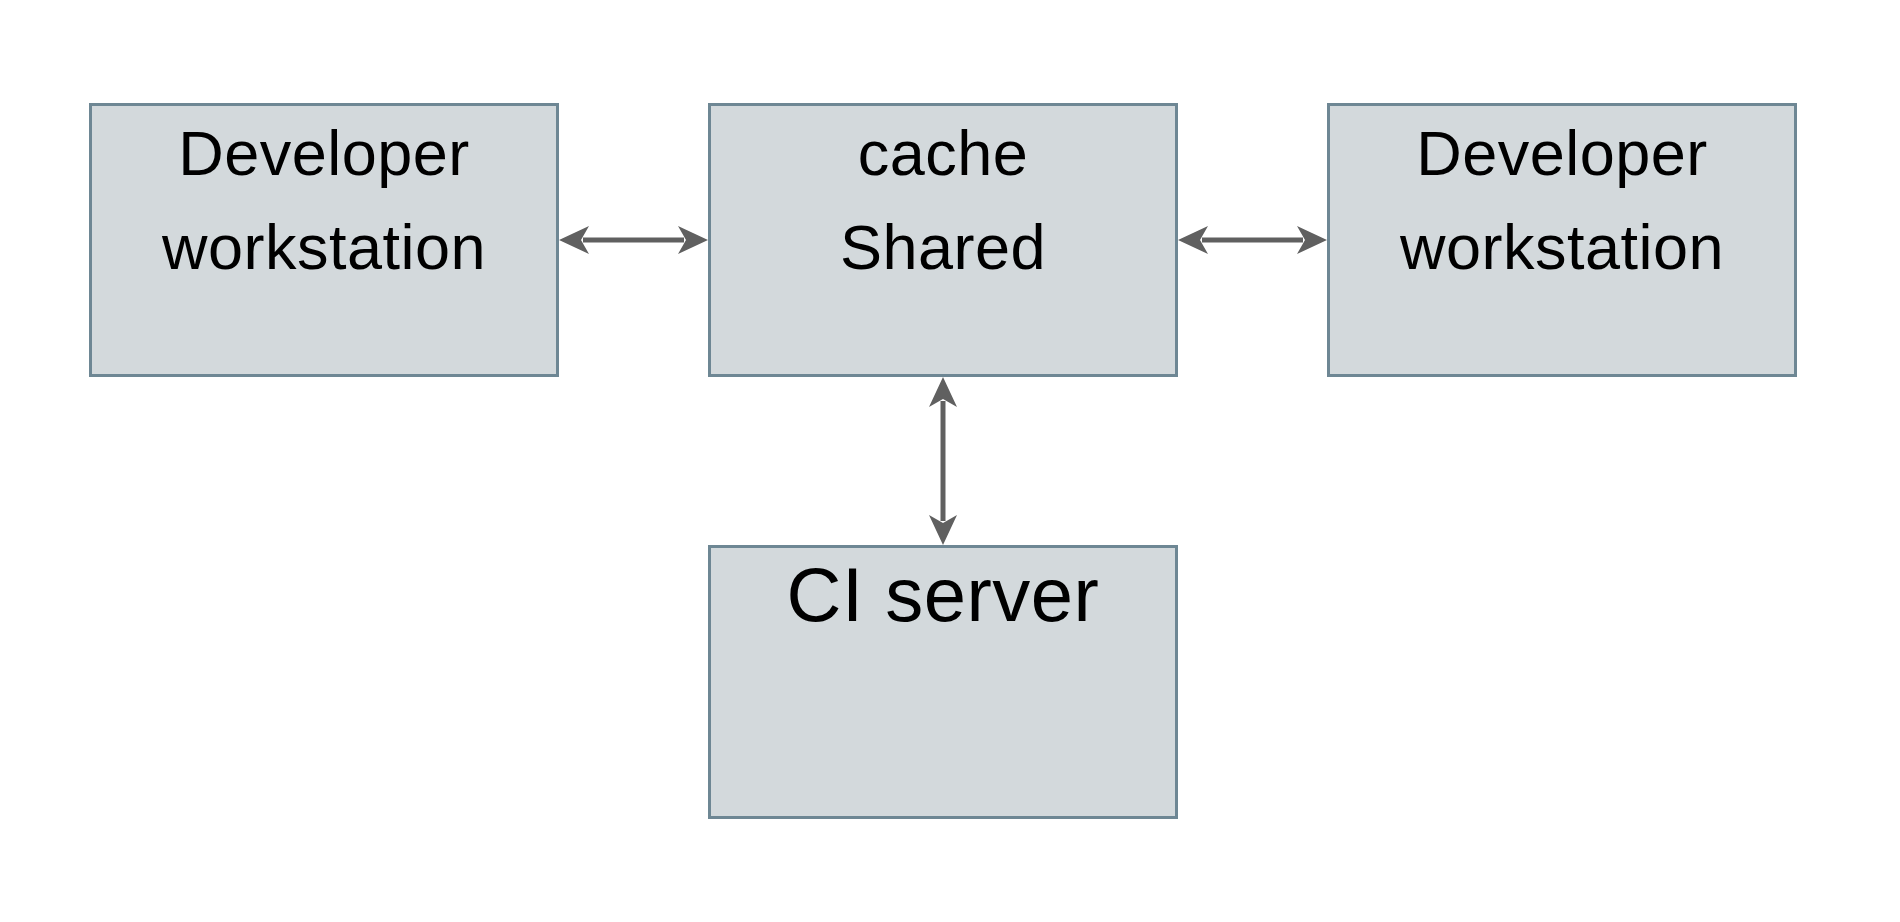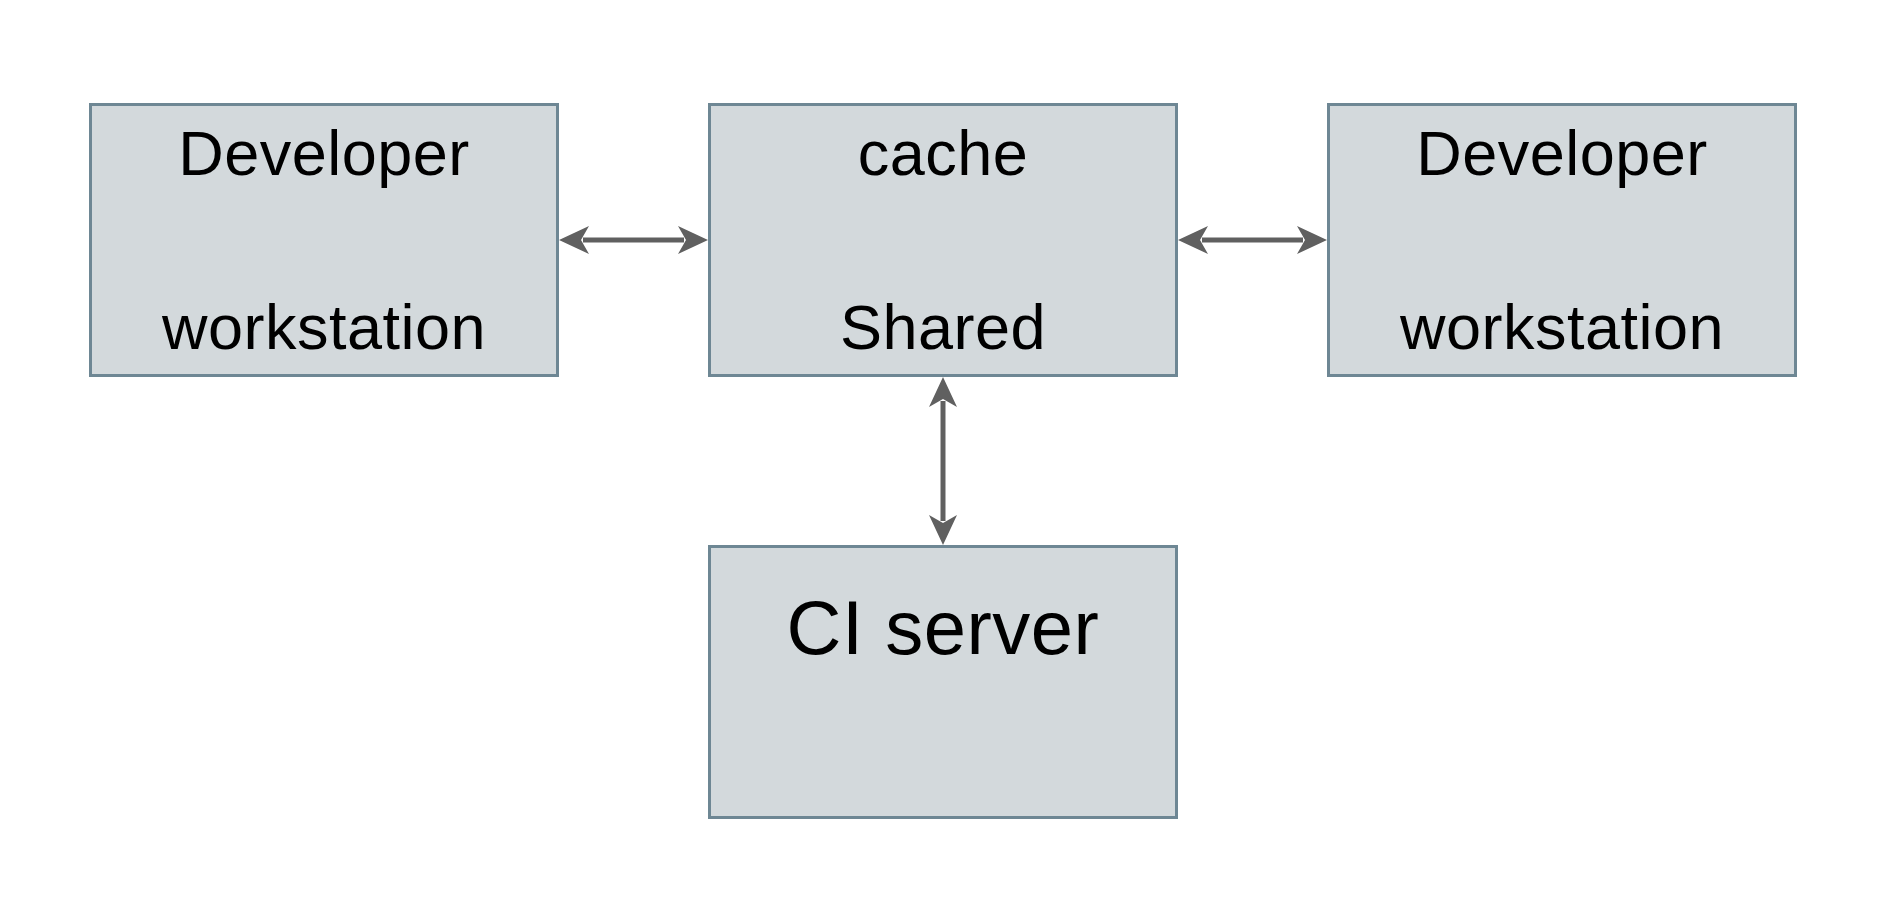--- a/index.html
+++ b/index.html
@@ -18,34 +18,33 @@
   .node {
     position: absolute;
     width: 470px;
     height: 274px;
     background: var(--node-fill, #d3d9dc);
     border: 3px solid var(--node-border, #6e8794);
     box-sizing: border-box;
     display: flex;
     flex-direction: column;
     align-items: center;
-    justify-content: space-between;
+    justify-content: flex-start;
     text-align: center;
     color: var(--text, #000000);
   }
   .node .line {
     font-size: 63px;
     line-height: 94px;
     letter-spacing: 0.5px;
     white-space: nowrap;
   }
   .node.single .line {
     font-size: 76px;
     line-height: 94px;
-    margin-top: 33px;
   }
   .node-dev-left  { left: 89px;   top: 103px; }
   .node-shared    { left: 708px;  top: 103px; }
   .node-dev-right { left: 1327px; top: 103px; }
   .node-ci        { left: 708px;  top: 545px; }
 
   .arrow { position: absolute; display: block; }
   .arrow-left  { left: 559px;  top: 222px; }
   .arrow-right { left: 1178px; top: 222px; }
   .arrow-vert  { left: 925px;  top: 377px; }

